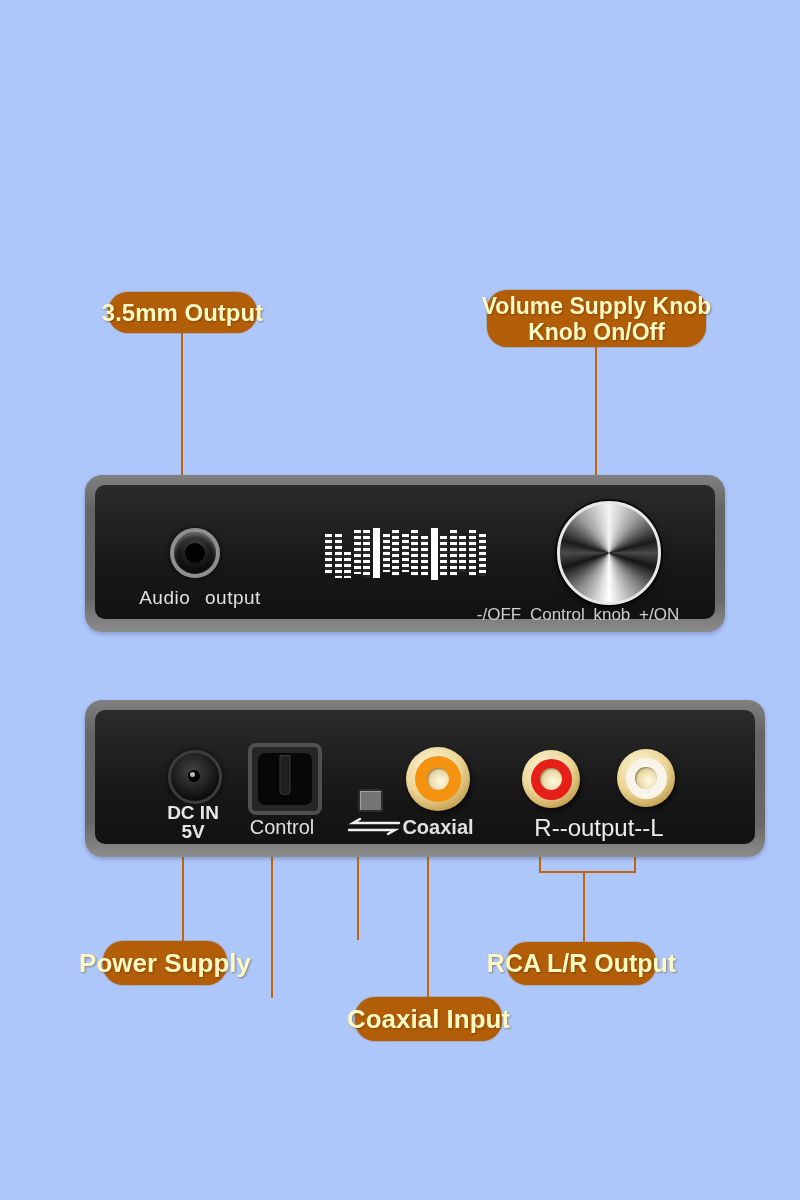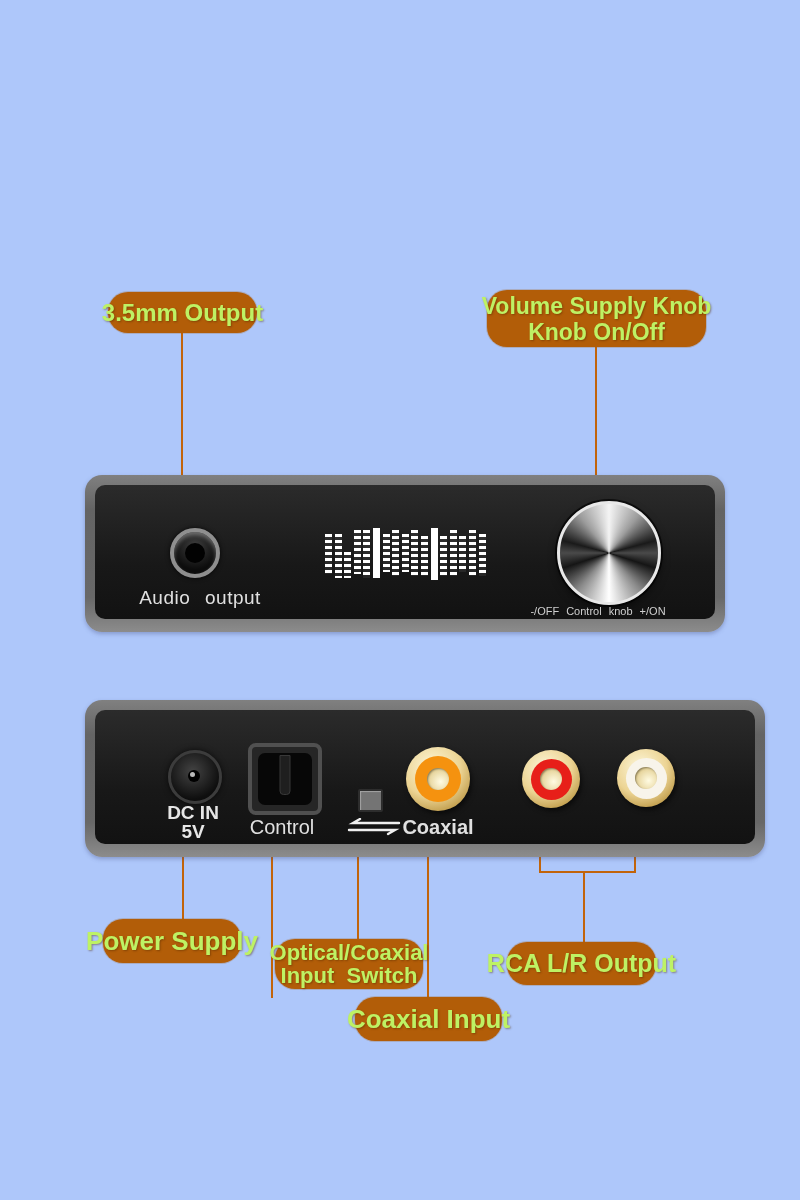--- a/index.html
+++ b/index.html
@@ -9,30 +9,30 @@
   }
   html,body{margin:0;padding:0;}
   body{font-family:"Liberation Sans",sans-serif;}
   #canvas{
     position:relative;width:800px;height:1200px;overflow:hidden;
     background:var(--bg-color);
   }
 
   
   .callout{
-    position:absolute;background:var(--label-bg);color:#bef264;
+    position:absolute;background:var(--label-bg);color:#fef9c3;
     border-radius:20px;text-align:left;font-weight:bold;
     display:flex;flex-direction:column;justify-content:center;align-items:center;
     text-shadow:1px 1px 2px rgba(80,40,0,.45);
     box-shadow:0 0 0 1px rgba(160,90,20,.25);
   }
   .callout .cl{white-space:pre;}
   #c-35mm   {left:108px;top:292px;width:149px;height:41px;font-size:24px;}
   #c-volume {left:487px;top:290px;width:219px;height:57px;font-size:23px;line-height:26px;}
-  #c-power  {left:103px;top:919px;width:138px;height:44px;font-size:26px;}
+  #c-power  {left:103px;top:941px;width:124px;height:44px;font-size:26px;}
   #c-switch {left:275px;top:939px;width:148px;height:50px;font-size:22px;line-height:23px;}
   #c-optical{left:197px;top:997px;width:148px;height:44px;font-size:26px;}
   #c-coaxial{left:355px;top:997px;width:147px;height:44px;font-size:26px;}
   #c-rca    {left:507px;top:942px;width:149px;height:43px;font-size:25px;}
 
   
   .line{position:absolute;background:var(--line-color);}
   .v{width:2px;}
   .h{height:2px;}
   #l-35mm  {left:181px;top:332px;height:198px;}
@@ -78,21 +78,21 @@
   .eq-bar.solid{background:#fff;}
   .knob{
     position:absolute;left:462px;top:16px;width:98px;height:98px;border-radius:50%;
     border:3px solid #e8e8e8;
     background:conic-gradient(from 0deg,
       #f4f4f4 0deg,#9c9c9c 38deg,#1a1a1a 75deg,#4a4a4a 90deg,#151515 108deg,
       #8a8a8a 140deg,#e8e8e8 172deg,#ffffff 180deg,#e8e8e8 188deg,#8a8a8a 220deg,
       #151515 252deg,#4a4a4a 270deg,#1a1a1a 285deg,#9c9c9c 322deg,#f4f4f4 360deg);
     box-shadow:0 0 0 2px rgba(0,0,0,.65),0 4px 8px rgba(0,0,0,.5);
   }
-  #knob-caption{left:396px;top:120px;width:214px;font-size:11px;color:#cfcfcf;word-spacing:4px;}
+  #knob-caption{left:376px;top:120px;width:214px;font-size:17px;color:#cfcfcf;word-spacing:4px;}
 
   
   .dcjack{
     position:absolute;left:73px;top:40px;width:48px;height:48px;border-radius:50%;
     background:radial-gradient(circle at 45% 38%,#434343,#0e0e0e 70%);
     border:3px solid #3c3c3c;box-shadow:0 0 6px rgba(0,0,0,.7);
   }
   .dc-pin{position:absolute;left:17px;top:17px;width:12px;height:12px;border-radius:50%;background:#000;}
   .dc-glint{position:absolute;left:19px;top:19px;width:5px;height:5px;border-radius:50%;background:#b9b9b9;}
   #dc-label{left:48px;top:93px;width:100px;font-size:19px;font-weight:bold;line-height:19px;color:#e6e6e6;}
@@ -152,24 +152,20 @@
   <div class="callout" id="c-35mm">
     <span class="cl">3.5mm Output</span>
   </div>
   <div class="callout" id="c-volume">
     <span class="cl">Volume Supply Knob</span>
     <span class="cl">Knob On/Off</span>
   </div>
   <div class="callout" id="c-power">
     <span class="cl">Power Supply</span>
   </div>
-  <div class="callout" id="c-switch">
-    <span class="cl">Optical/Coaxial</span>
-    <span class="cl">Input  Switch</span>
-  </div>
   <div class="callout" id="c-rca">
     <span class="cl">RCA L/R Output</span>
   </div>
   <div class="callout" id="c-coaxial">
     <span class="cl">Coaxial Input</span>
   </div>
 
   <div class="device" id="device-front">
     <div class="panel">
       <div class="jack35">
@@ -230,16 +226,17 @@
       <div class="rca" id="rca-red">
         <div class="rca-ring">
           <div class="rca-center"></div>
         </div>
       </div>
       <div class="rca" id="rca-white">
         <div class="rca-ring">
           <div class="rca-center"></div>
         </div>
       </div>
+      <div class="dev-text" id="rca-row-label">R--output--L</div>
     </div>
   </div>
 
 </div>
 
 </body></html>

